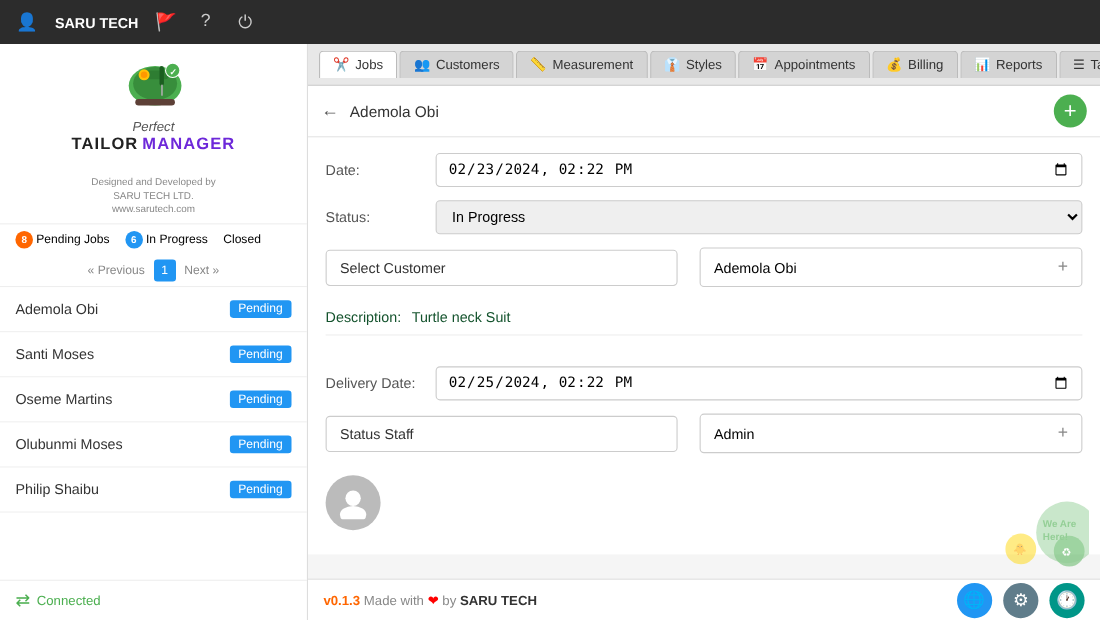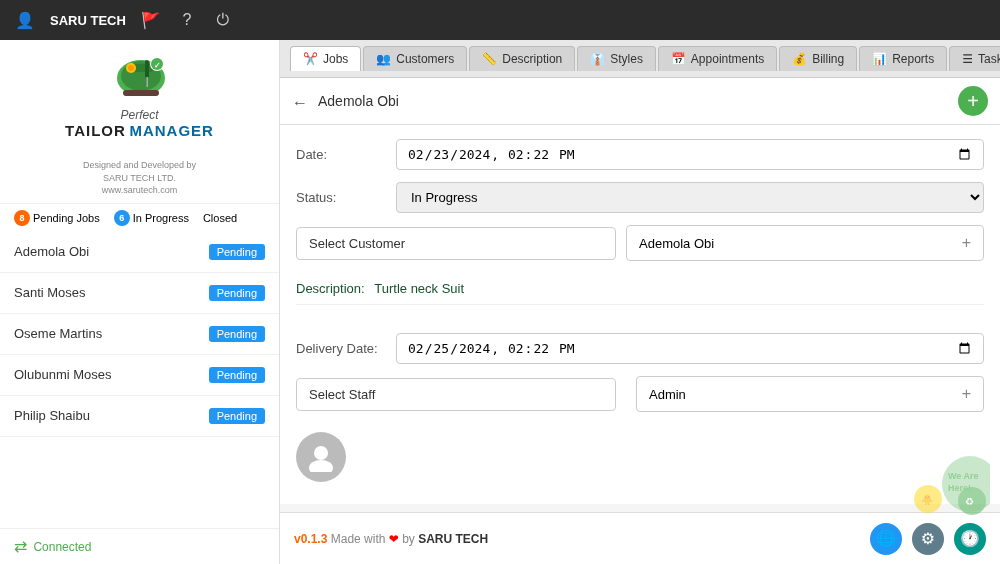--- a/index.html
+++ b/index.html
@@ -263,21 +263,21 @@
       align-items: center;
       justify-content: center;
       color: #fff;
       font-size: 22px;
     }
 
     
     .footer {
       background: #fff;
       border-top: 1px solid #ddd;
-      height: 52px;
+      height: 38px;
       display: flex;
       align-items: center;
       padding: 0 14px;
       justify-content: space-between;
     }
     .footer-left { font-size: 12px; color: #888; }
     .footer-version { color: #ff6600; font-weight: bold; }
     .footer-made { color: #888; }
     .footer-brand { color: #333; font-weight: bold; }
     .footer-right { display: flex; gap: 10px; }
@@ -343,21 +343,21 @@
         <circle cx="22" cy="16" r="3" fill="#FF9800"></circle>
 
         <circle cx="48" cy="12" r="7" fill="#fff"></circle>
         <circle cx="48" cy="12" r="6" fill="#4CAF50"></circle>
         <text x="45" y="16" fill="#fff" font-size="8" font-weight="bold">✓</text>
       </svg>
       <div class="logo-text">
         <div class="perfect">Perfect</div>
         <div>
           <span style="font-size:15px;font-weight:900;color:#222;letter-spacing:1px;margin-top:40px;">TAILOR</span>
-          <span style="font-size:15px;font-weight:900;color:#0369a1;letter-spacing:1px;">MANAGER</span>
+          <span style="font-size:15px;font-weight:900;color:#6d28d9;letter-spacing:1px;">MANAGER</span>
         </div>
         <div class="sub" style="white-space:pre-line;font-size:9px;color:#888;">Designed and Developed by
 SARU TECH LTD.
 www.sarutech.com</div>
       </div>
     </div>
 
     <div class="sidebar-status">
       <div class="status-item">
         <div class="badge">8</div>
@@ -365,20 +365,25 @@
       </div>
       <div class="status-item">
         <div class="badge badge-blue">6</div>
         <span>In Progress</span>
       </div>
       <div class="status-item">
         <span>Closed</span>
       </div>
     </div>
 
+    <div class="pagination">
+      <span class="page-nav">« Previous</span>
+      <div class="page-num">1</div>
+      <span class="page-nav">Next »</span>
+    </div>
 
     <div class="job-list">
 
     <div class="job-item">
       <span class="job-name">Ademola Obi</span>
       <span class="job-badge">Pending</span>
     </div>
         <div class="job-item">
       <span class="job-name">Santi Moses</span>
       <span class="job-badge">Pending</span>
@@ -410,21 +415,21 @@
     <div class="tab active">
           <span class="tab-icon">✂️</span>
           <span>Jobs</span>
         </div>
         <div class="tab">
           <span class="tab-icon">👥</span>
           <span>Customers</span>
         </div>
         <div class="tab">
           <span class="tab-icon">📏</span>
-          <span>Description</span>
+          <span>Measurement</span>
         </div>
         <div class="tab">
           <span class="tab-icon">👔</span>
           <span>Styles</span>
         </div>
         <div class="tab">
           <span class="tab-icon">📅</span>
           <span>Appointments</span>
         </div>
         <div class="tab">
@@ -458,21 +463,21 @@
 
         <div class="form-row">
           <span class="form-label">Status:</span>
           <select class="form-select">
             <option>In Progress</option>
             <option>Pending</option>
             <option>Closed</option>
           </select>
         </div>
 
-        <div style="display:flex;margin-bottom:12px;align-items:center;">
+        <div style="display:flex;gap:10px;margin-bottom:12px;align-items:center;">
           <div class="customer-select-box">
             <span>Select  Customer</span>
           </div>
           <div class="customer-value-box">
             <span>Ademola Obi</span>
             <span class="plus-icon">+</span>
           </div>
         </div>
 
         <div class="description-row">
@@ -482,21 +487,21 @@
 
         <div style="height:16px;"></div>
 
         <div class="form-row">
           <span class="form-label">Delivery Date:</span>
           <input type="datetime-local" class="form-input" value="2024-02-25T14:22" style="flex: 1 1 0%;">
         </div>
 
         <div style="display:flex;gap:10px;margin-bottom:12px;align-items:center;">
           <div class="customer-select-box">
-            <span>Select  Staff</span>
+            <span>Status  Staff</span>
           </div>
           <div class="customer-value-box">
             <span>Admin</span>
             <span class="plus-icon">+</span>
           </div>
         </div>
 
 
         <div class="avatar-row">
           <div class="avatar-circle">

